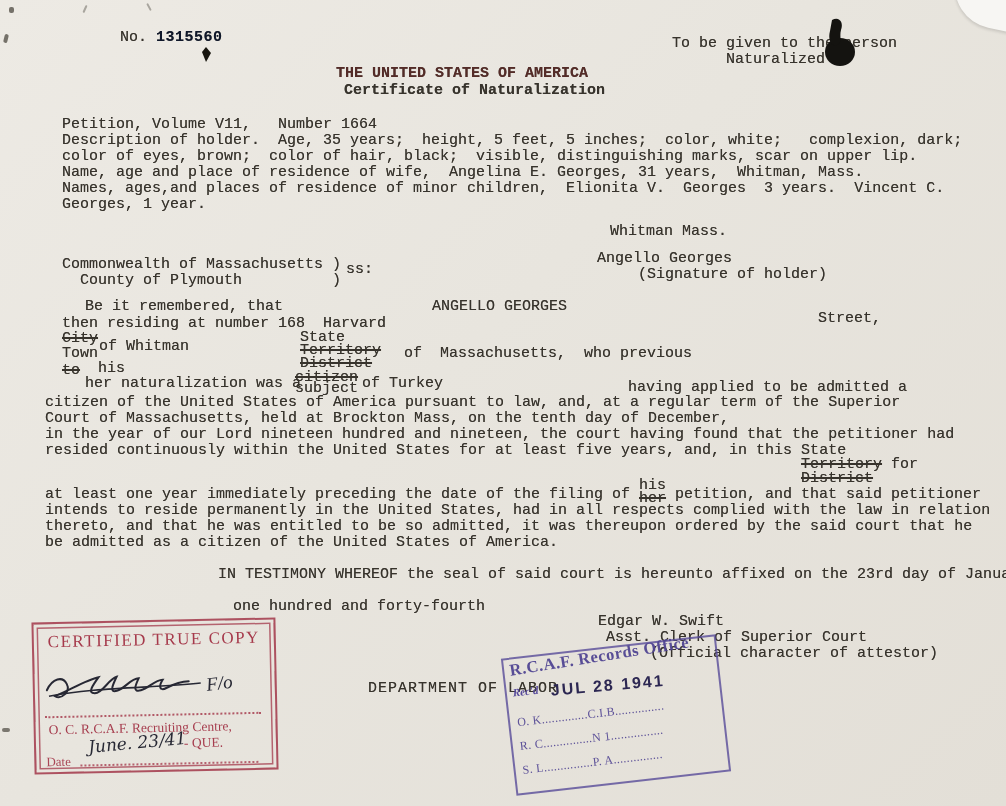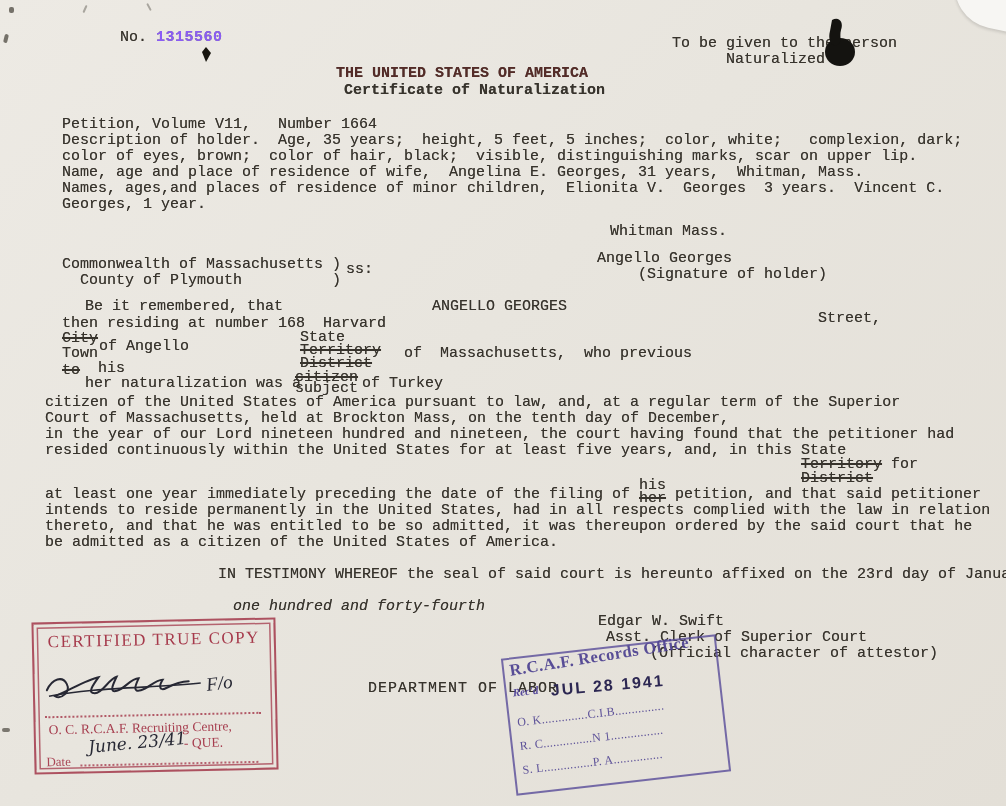--- a/index.html
+++ b/index.html
@@ -5,21 +5,21 @@
   html,body{margin:0;padding:0;}
   body{
     width:1006px;height:806px;position:relative;overflow:hidden;
     background:linear-gradient(135deg,#edeae4 0%,#e8e5de 45%,#e3dfd7 100%);
     font-family:"Liberation Mono","DejaVu Sans Mono",monospace;
   }
   .page{position:absolute;inset:0;}
   .t{position:absolute;font-size:15px;line-height:16px;color:#37332c;white-space:pre;
      text-shadow:0 0 .4px rgba(45,42,36,.65);}
   .b{font-weight:bold;}
-  .red{color:#8b5cf6;}
+  .red{color:#0f172a;}
   .maroon{color:#542b27;}
   .strike{text-decoration:line-through;text-decoration-thickness:1.6px;}
   .speck{position:absolute;background:#56524a;border-radius:2px;}
   
   .stamp-red{
     position:absolute;left:33px;top:620px;width:240px;height:148px;
     transform:rotate(-1.2deg);
     border:2px solid rgba(158,44,64,.8);
     box-shadow:inset 0 0 0 3px rgba(232,229,222,1),inset 0 0 0 4.5px rgba(158,44,64,.7);
     font-family:"Liberation Serif","DejaVu Serif",serif;color:#a2304a;
@@ -94,53 +94,54 @@
   <span class="t" style="left:597px;top:251px;">Angello Georges</span>
   <span class="t" style="left:638px;top:267px;font-family:Liberation Mono, monospace;">(Signature of holder)</span>
 
   <span class="t" style="left:85px;top:299px;">Be it remembered, that</span>
   <span class="t" style="left:432px;top:299px;">ANGELLO GEORGES</span>
   <span class="t" style="left:62px;top:316px;">then residing at number 168  Harvard</span>
   <span class="t" style="left:818px;top:311px;">Street,</span>
 
   <span class="t strike" style="left:62px;top:331px;">City</span>
   <span class="t" style="left:62px;top:346px;">Town</span>
-  <span class="t" style="left:99px;top:339px;">of Angello</span>
+  <span class="t" style="left:99px;top:339px;">of Whitman</span>
 
   <span class="t" style="left:300px;top:330px;">State</span>
   <span class="t strike" style="left:300px;top:343px;">Territory</span>
   <span class="t strike" style="left:300px;top:356px;">District</span>
   <span class="t" style="left:404px;top:346px;">of  Massachusetts,  who previous</span>
 
   <span class="t strike" style="left:62px;top:363px;">to</span>
   <span class="t" style="left:98px;top:361px;">his</span>
   <span class="t" style="left:85px;top:376px;">her naturalization was a</span>
   <span class="t strike" style="left:295px;top:370px;">citizen</span>
   <span class="t" style="left:295px;top:381px;">subject</span>
   <span class="t" style="left:362px;top:376px;">of Turkey</span>
+  <span class="t" style="left:628px;top:380px;">having applied to be admitted a</span>
 
   <span class="t" style="left:45px;top:395px;">citizen of the United States of America pursuant to law, and, at a regular term of the Superior</span>
   <span class="t" style="left:45px;top:411px;">Court of Massachusetts, held at Brockton Mass, on the tenth day of December,</span>
   <span class="t" style="left:45px;top:427px;">in the year of our Lord nineteen hundred and nineteen, the court having found that the petitioner had</span>
   <span class="t" style="left:45px;top:443px;">resided continuously within the United States for at least five years, and, in this State</span>
 
   <span class="t" style="left:801px;top:457px;"><span class="strike">Territory</span><span> for</span></span>
   <span class="t strike" style="left:801px;top:471px;">District</span>
 
   <span class="t" style="left:45px;top:487px;">at least one year immediately preceding the date of the filing of</span>
   <span class="t" style="left:639px;top:478px;">his</span>
   <span class="t strike" style="left:639px;top:491px;">her</span>
   <span class="t" style="left:675px;top:487px;">petition, and that said petitioner</span>
 
   <span class="t" style="left:45px;top:503px;">intends to reside permanently in the United States, had in all respects complied with the law in relation</span>
   <span class="t" style="left:45px;top:519px;">thereto, and that he was entitled to be so admitted, it was thereupon ordered by the said court that he</span>
   <span class="t" style="left:45px;top:535px;">be admitted as a citizen of the United States of America.</span>
 
   <span class="t" style="left:218px;top:567px;">IN TESTIMONY WHEREOF the seal of said court is hereunto affixed on the 23rd day of January,</span>
-  <span class="t" style="left:233px;top:599px;font-style:italic;">one hundred and forty-fourth</span>
+  <span class="t" style="left:233px;top:599px;">one hundred and forty-fourth</span>
 
   <span class="t" style="left:598px;top:614px;">Edgar W. Swift</span>
   <span class="t" style="left:606px;top:630px;">Asst. Clerk of Superior Court</span>
   <span class="t" style="left:650px;top:646px;">(Official character of attestor)</span>
 
   <span class="t" style="left:368px;top:681px;letter-spacing:1px;">DEPARTMENT OF LABOR</span>
 
   <div class="stamp-red">
     <div class="sr-title">CERTIFIED TRUE COPY</div>
     <svg class="sr-sig" width="222" height="58" viewBox="0 0 222 58">

